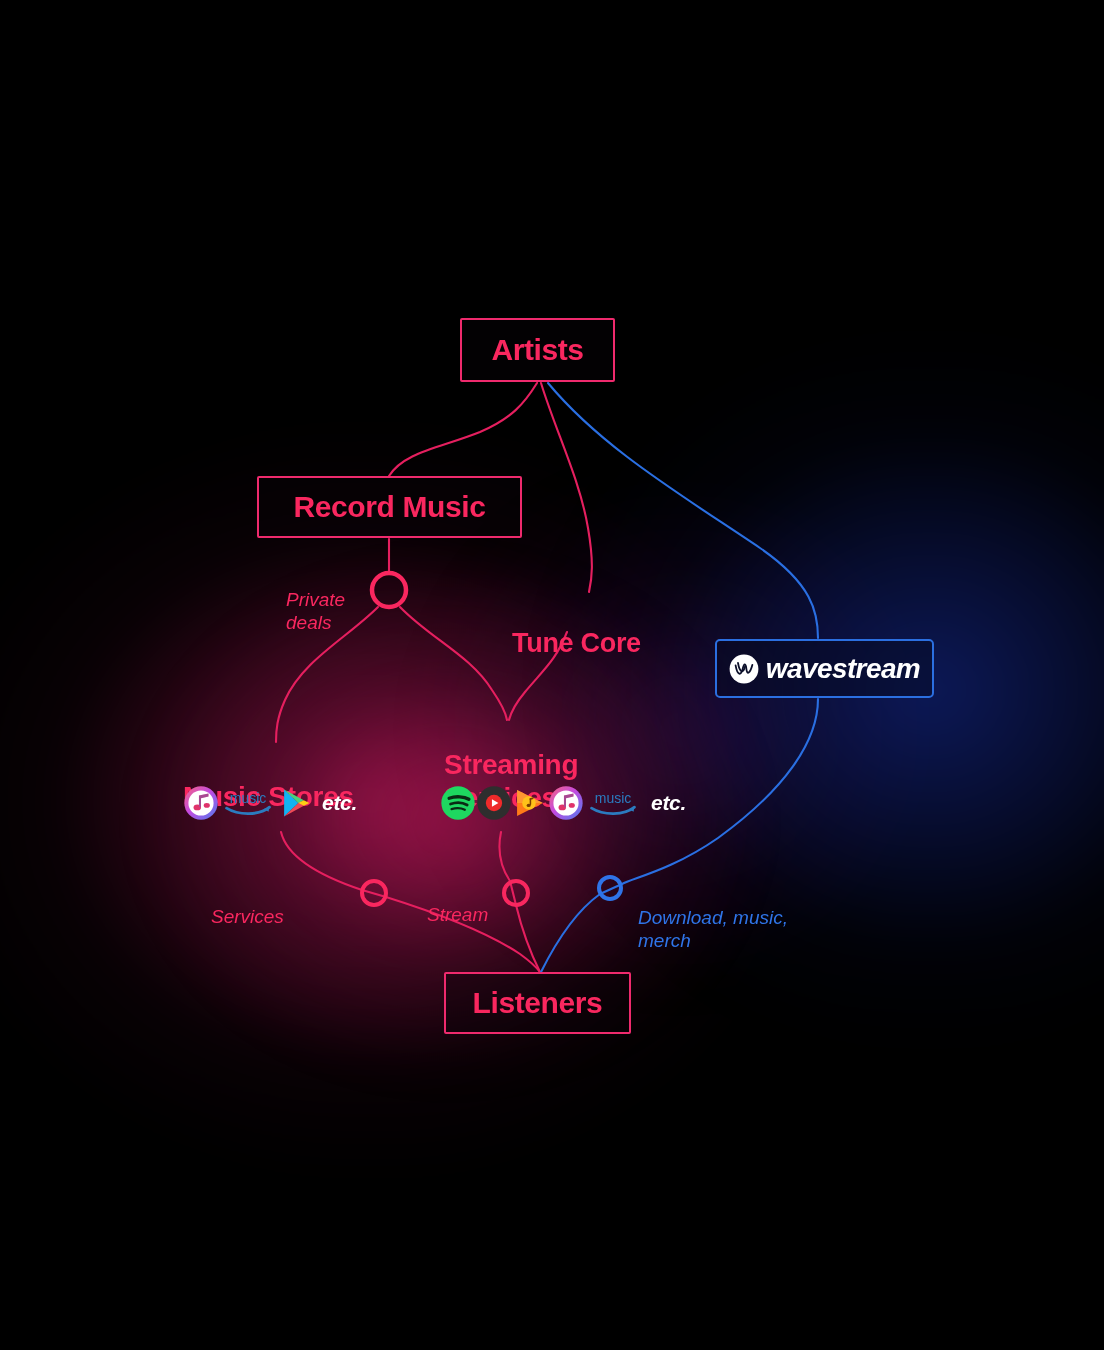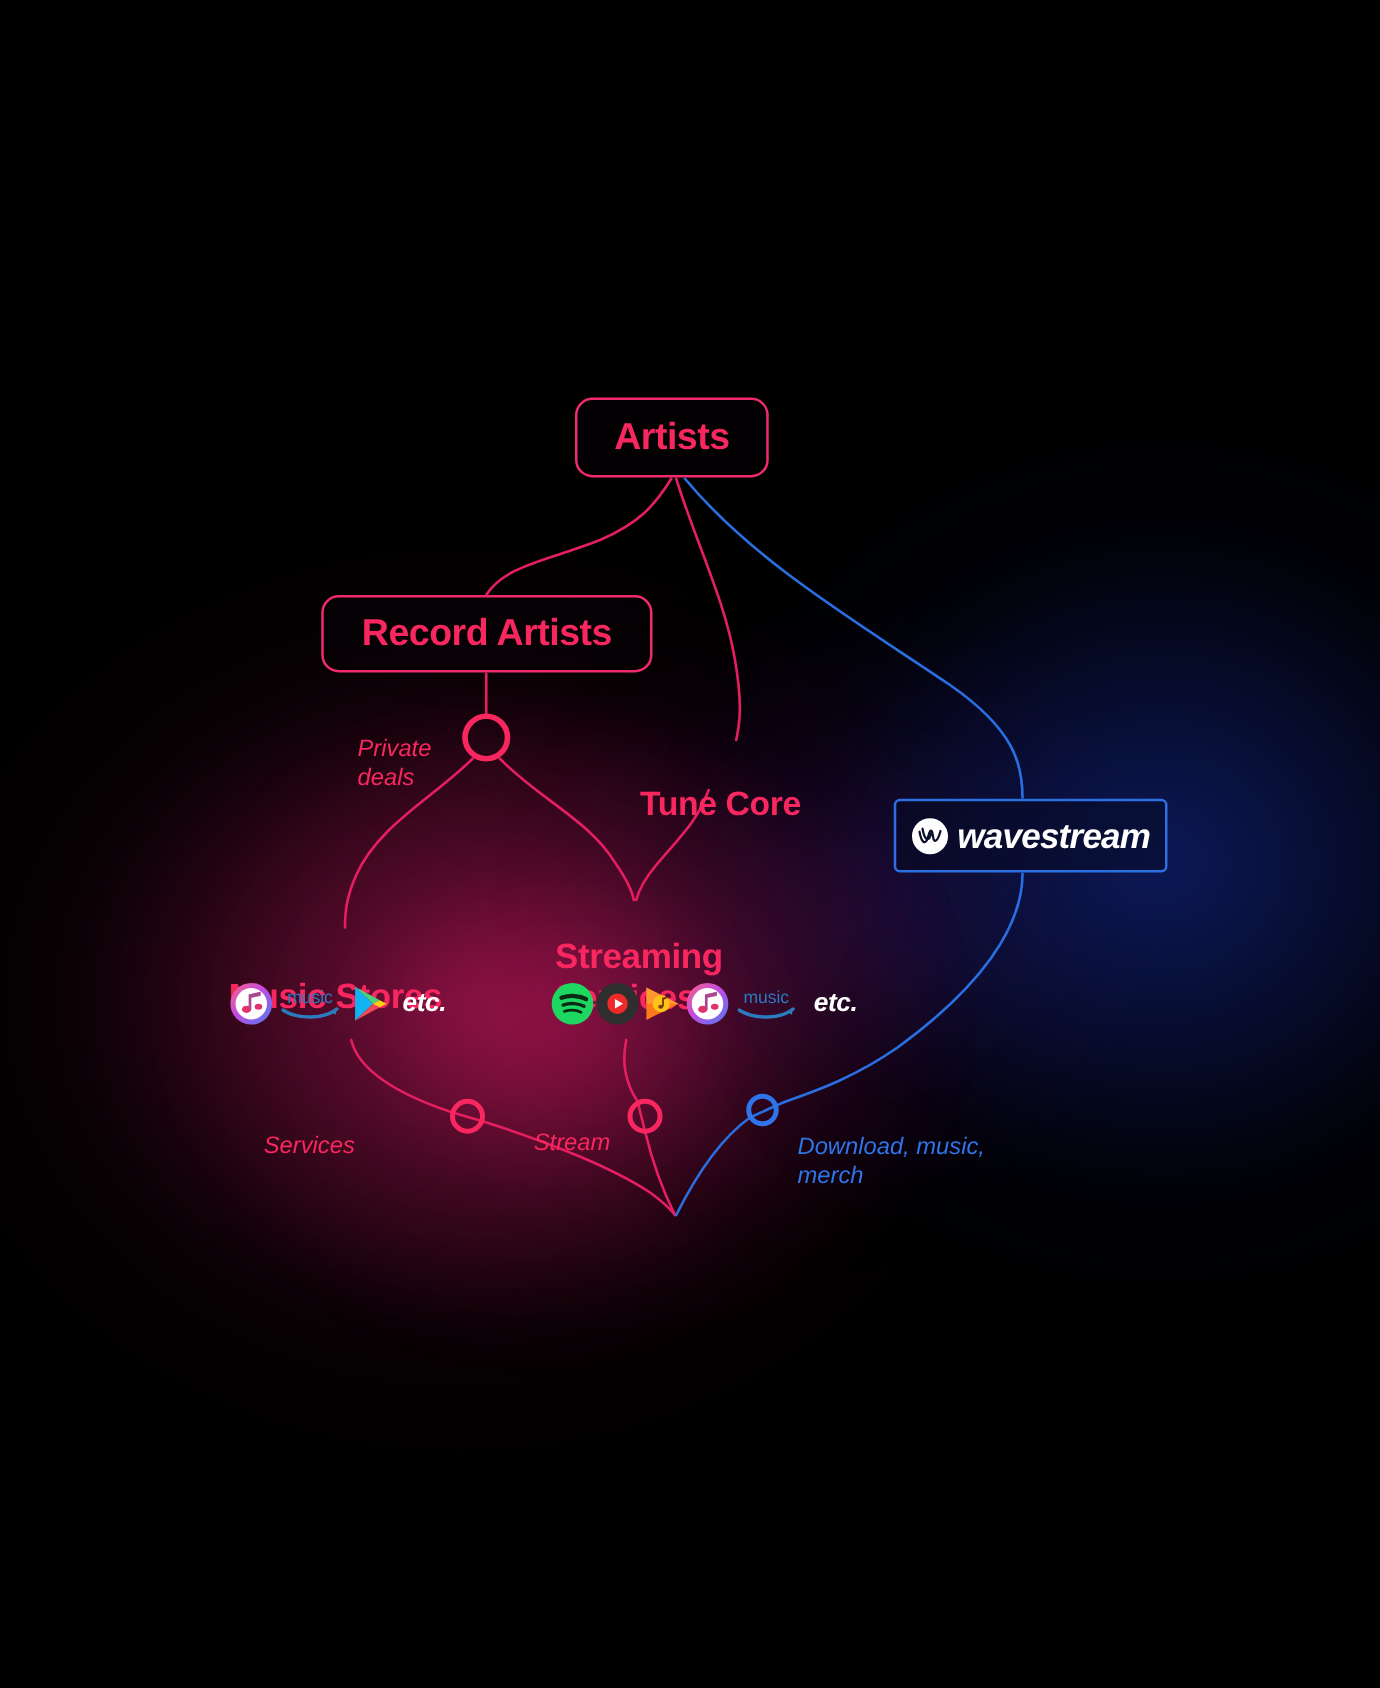--- a/index.html
+++ b/index.html
@@ -55,21 +55,21 @@
   }
 
   
   .node-box {
     position: absolute;
     box-sizing: border-box;
     display: flex;
     align-items: center;
     justify-content: center;
     border: 2px solid #ef2a6d;
-    border-radius: 14px;
+    border-radius: 2px;
     background: rgba(10,2,8,0.35);
   }
   .node-box .node-label {
     color: #f9275f;
     font-weight: bold;
     font-size: 30px;
     letter-spacing: -0.4px;
     white-space: nowrap;
   }
   #node-artists   { left: 460px; top: 318px;  width: 155px; height: 64px; }
@@ -184,23 +184,26 @@
     <circle cx="374" cy="893" r="12" fill="none" stroke="#f9275f" stroke-width="4"></circle>
     <circle cx="516" cy="893" r="12" fill="none" stroke="#f9275f" stroke-width="4"></circle>
     <circle cx="610" cy="888" r="11" fill="none" stroke="#2f74e8" stroke-width="4"></circle>
   </svg>
 
   <div class="node-box" id="node-artists">
     <span class="node-label">Artists</span>
   </div>
 
   <div class="node-box" id="node-labels">
-    <span class="node-label">Record Artists</span>
-  </div>
-
+    <span class="node-label">Record Music</span>
+  </div>
+
+  <div class="node-box" id="node-listeners">
+    <span class="node-label">Listeners</span>
+  </div>
 
   <div id="node-wavestream">
     <svg class="ws-mark" viewBox="0 0 100 100">
       <circle cx="50" cy="50" r="48" fill="#ffffff"></circle>
       <g stroke="#0b0f2a" stroke-width="6" fill="none" stroke-linecap="round">
         <path d="M22,38 C28,72 40,74 46,48 C50,30 56,30 58,50 C60,70 70,66 78,36"></path>
         <path d="M30,30 C36,64 48,66 54,40"></path>
       </g>
     </svg>
     <span class="ws-word">wavestream</span>

